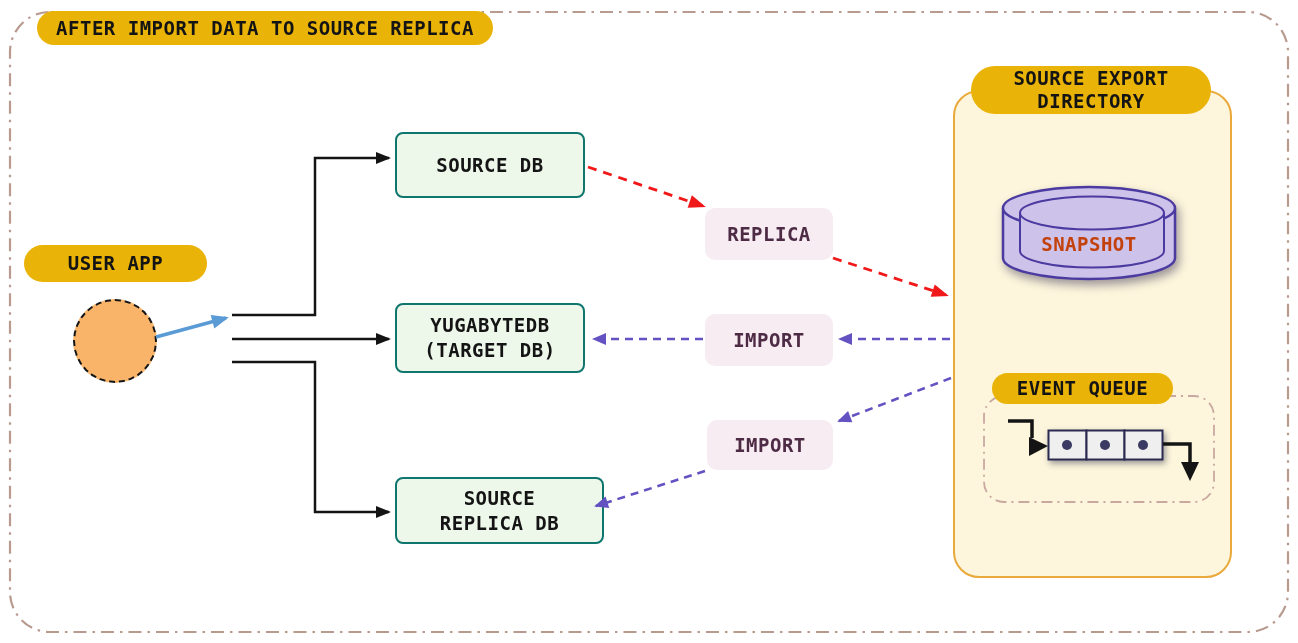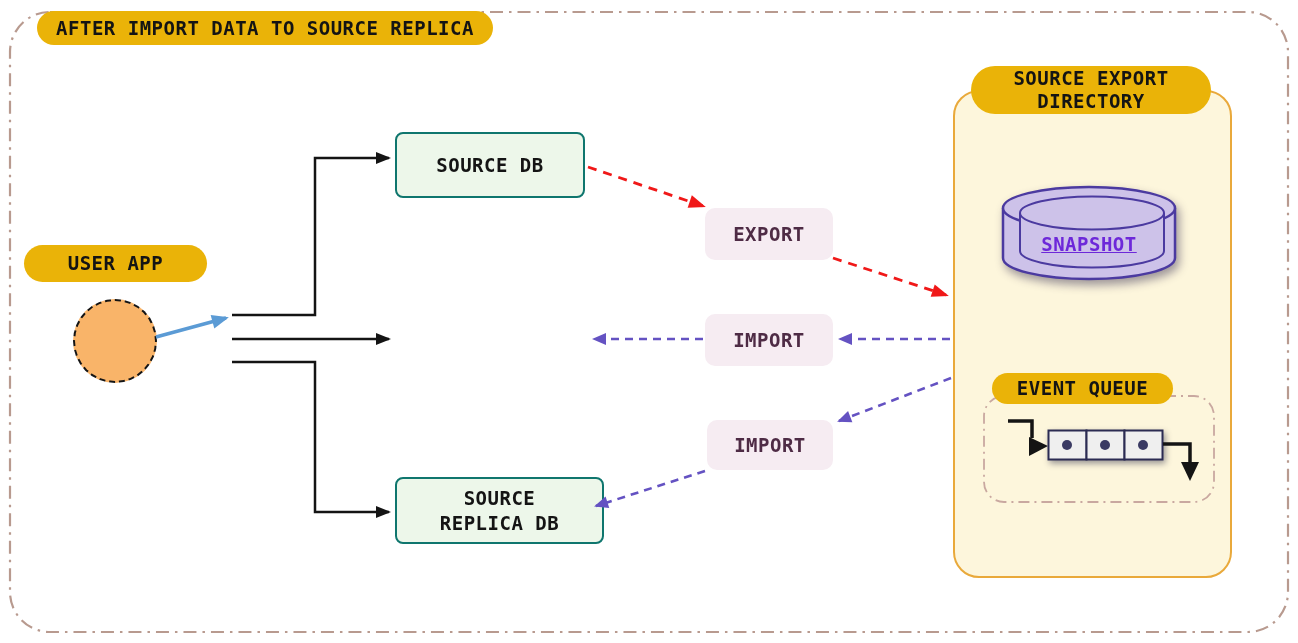--- a/index.html
+++ b/index.html
@@ -35,21 +35,21 @@
   }
   .user-circle {
     position:absolute; left:73px; top:299px; width:84px; height:84px;
     box-sizing:border-box; border-radius:50%;
     background:#f9b469; border:2.5px dashed #141414; z-index:3;
   }
   .cylinder-wrap { position:absolute; left:1000px; top:183px; width:178px; height:100px; z-index:3; }
   .cylinder-wrap svg { filter:drop-shadow(3px 5px 5px rgba(40,30,70,0.45)); }
   .snapshot-label {
     position:absolute; left:0; top:50px; width:178px; text-align:center;
-    font-weight:bold; font-size:19px; letter-spacing:0.5px; color:#6d28d9;text-decoration:underline;
+    font-weight:bold; font-size:19px; letter-spacing:0.5px; color:#c2410c;
   }
   .queue-cells { filter:drop-shadow(2px 3px 3px rgba(30,30,60,0.45)); }
 </style>
 </head>
 <body>
 
 <div class="stage">
 
   <svg class="layer z0">
     <rect x="10" y="12" width="1278" height="620" rx="40" ry="40" fill="none" stroke="#b89a8f" stroke-width="2.2" stroke-dasharray="13 6 2.5 6"></rect>
@@ -68,28 +68,32 @@
   <div class="pill" style="left:24px; top:245px; width:183px; height:37px; border-radius:19px;">
     <span>USER APP</span>
   </div>
 
   <div class="user-circle"></div>
 
   <div class="dbbox" style="left:395px; top:132px; width:190px; height:66px;">
     <span>SOURCE DB</span>
   </div>
 
+  <div class="dbbox" style="left:395px; top:303px; width:190px; height:70px;">
+    <span>YUGABYTEDB</span>
+    <span>(TARGET DB)</span>
+  </div>
 
   <div class="dbbox" style="left:395px; top:477px; width:209px; height:67px;">
     <span>SOURCE</span>
     <span>REPLICA DB</span>
   </div>
 
   <div class="opbox" style="left:705px; top:208px; width:128px; height:52px;">
-    <span>EXPORT</span>
+    <span>REPLICA</span>
   </div>
 
   <div class="opbox" style="left:705px; top:314px; width:128px; height:52px;">
     <span>IMPORT</span>
   </div>
 
   <div class="opbox" style="left:707px; top:420px; width:126px; height:50px;">
     <span>IMPORT</span>
   </div>
 

